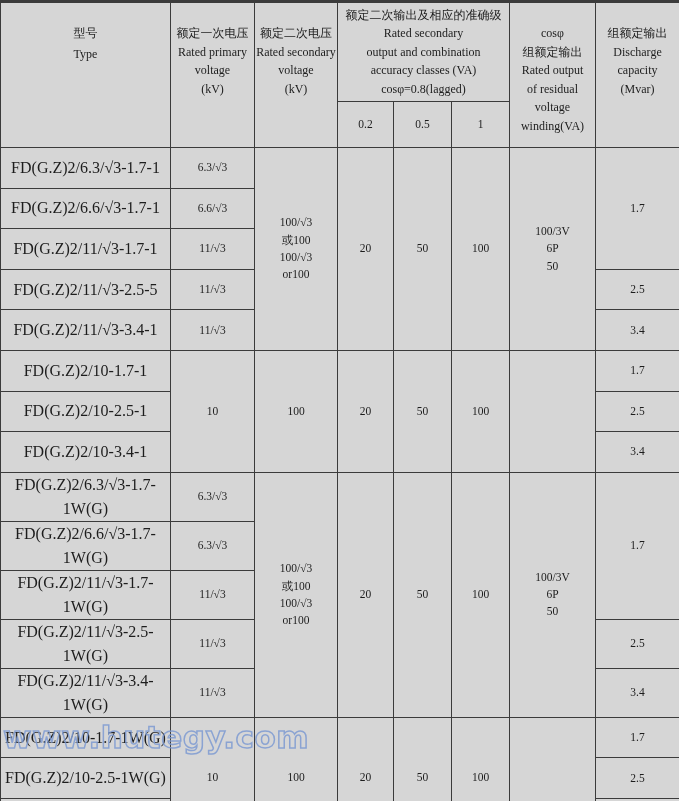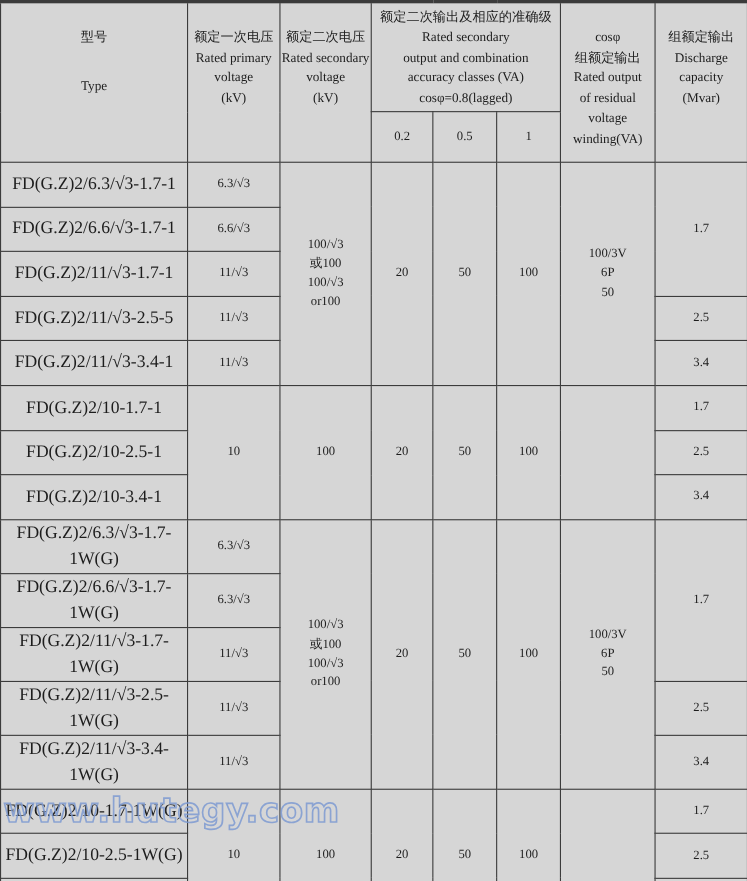--- a/index.html
+++ b/index.html
@@ -35,21 +35,21 @@
   th.hcell {
     font-size: 12px;
     vertical-align: top;
     padding-top: 21px;
     line-height: 1.55;
   }
   th.hcell.hmid {
     vertical-align: middle;
     padding-top: 0;
   }
-  th.htype .en { margin-top: 26px; }
+  th.htype .en { margin-top: 2px; }
   td.type-cell { font-size: 16px; }
   .watermark {
     position: absolute;
     left: 3px; top: 724px;
     z-index: 5;
     opacity: 0.82;
     pointer-events: none;
   }
   .wm-zh {
     font-family: "DejaVu Sans", "Liberation Sans", sans-serif;

